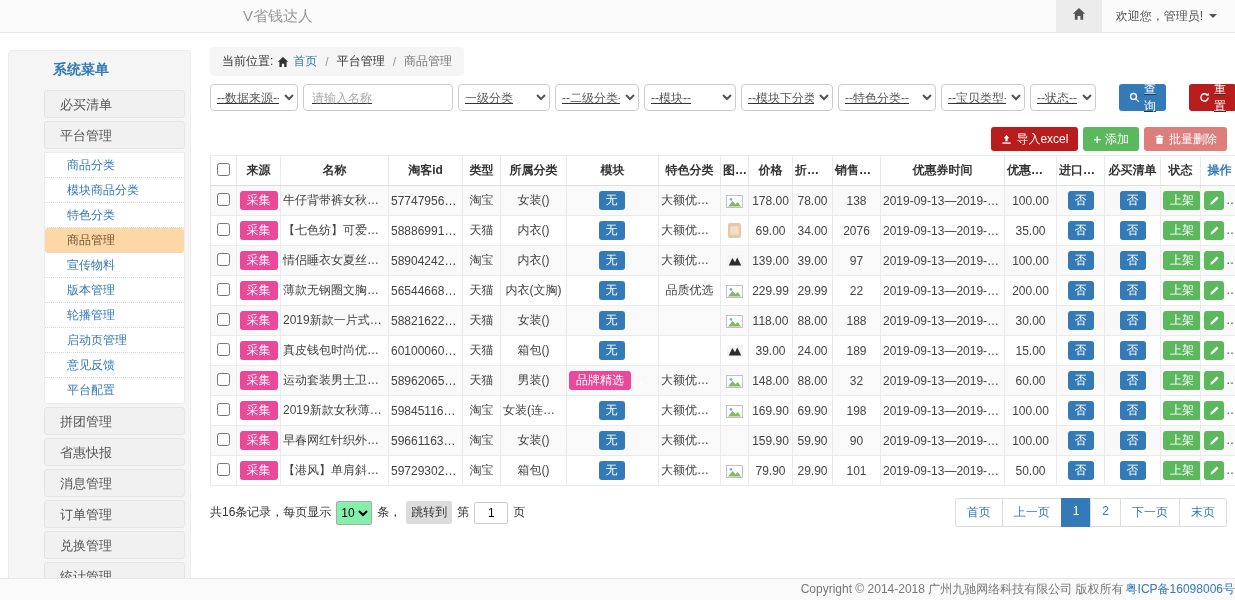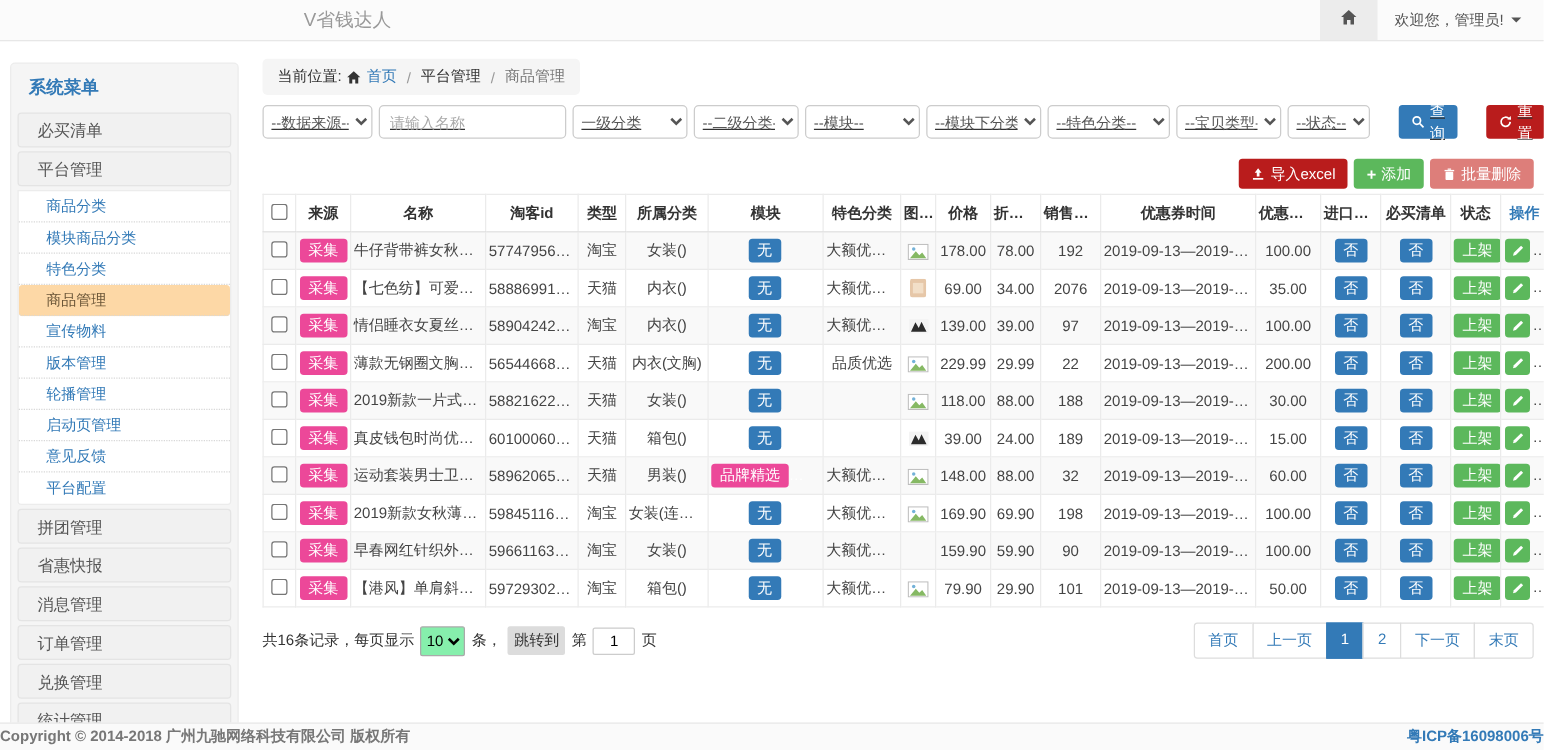--- a/index.html
+++ b/index.html
@@ -10,21 +10,21 @@
     background:#fff;color:#333;
   }
   
   .topbar{height:33px;background:#fbfbfb;border-bottom:1px solid #e7e7e7;display:flex;align-items:center;}
   .topbar-title{margin-left:243px;color:#999;font-size:15px;}
   .topbar-right{margin-left:auto;display:flex;align-items:center;height:100%;}
   .home-box{width:46px;height:100%;background:#ececec;display:flex;align-items:center;justify-content:center;cursor:pointer;}
   .welcome{font-size:12px;color:#555;margin:0 18px 0 14px;display:flex;align-items:center;gap:6px;cursor:pointer;text-align:center;}
   .caret{width:0;height:0;border-left:4px solid transparent;border-right:4px solid transparent;border-top:4px solid #555;display:inline-block;}
   
-  .sidebar{position:absolute;left:8px;top:50px;width:183px;background:#f5f5f5;border:1px solid #ececec;border-radius:4px;}
+  .sidebar{position:absolute;left:8px;top:50px;width:183px;background:#f5f5f5;border:1px solid #ececec;border-radius:4px;padding-left:30px;}
   .side-title{color:#337ab7;font-size:14px;font-weight:bold;padding:10px 14px 8px;}
   .side-item{margin:3px 5px 0 5px;padding:7px 15px;background:#f1f1f1;border:1px solid #e4e4e4;border-radius:3px;font-size:13px;color:#555;cursor:pointer;height:28px;line-height:13px;}
   .side-sub-list{margin:3px 5px 0 5px;background:#fff;border:1px solid #ececec;border-radius:0 0 3px 3px;}
   .side-sub{padding:6px 22px;font-size:12px;color:#337ab7;border-bottom:1px dotted #d8d8d8;cursor:pointer;height:25px;line-height:13px;}
   .side-sub:last-child{border-bottom:none;}
   .side-sub.active{background:#fdd8a6;border-radius:3px;color:#6b5638;}
   
   .main{position:absolute;left:210px;top:33px;right:8px;}
   .breadcrumb{display:inline-flex;align-items:center;margin-top:14px;background:#f5f5f5;border-radius:4px;padding:6px 12px;font-size:12px;color:#333;gap:4px;}
   .bc-home-link{color:#337ab7;cursor:pointer;}
@@ -67,21 +67,21 @@
   .pagerow-left{display:flex;align-items:center;gap:5px;}
   .pp-select{height:24px;border:1px solid #aaa;font-size:12px;background:#86efac;border-radius:2px;}
   .jump-chip{background:#dcdcdc;padding:3px 5px;border-radius:2px;cursor:pointer;}
   .page-input{width:34px;height:22px;border:1px solid #ccc;font-size:12px;text-align:center;border-radius:2px;}
   .pager{display:flex;}
   .pager a{border:1px solid #ddd;margin-left:-1px;padding:5px 11px;color:#337ab7;background:#fff;cursor:pointer;text-decoration:none;font-size:12px;}
   .pager a:first-child{border-radius:3px 0 0 3px;margin-left:0;}
   .pager a:last-child{border-radius:0 3px 3px 0;}
   .pager a.active{background:#337ab7;border-color:#337ab7;color:#fff;}
   
-  .footer{position:absolute;left:0;right:0;bottom:0;height:22px;background:#fafafa;border-top:1px solid #e7e7e7;display:flex;align-items:center;justify-content:space-between;font-size:12px;color:#777;z-index:10;font-weight:bold;}
+  .footer{position:absolute;left:0;right:0;bottom:0;height:22px;background:#fafafa;border-top:1px solid #e7e7e7;display:flex;align-items:center;justify-content:flex-end;font-size:12px;color:#777;z-index:10;}
   .footer a{color:#337ab7;text-decoration:none;cursor:pointer;margin-left:2px;}
 </style>
 </head>
 <body>
 
 <div class="topbar">
   <div class="topbar-title">V省钱达人</div>
   <div class="topbar-right">
     <div class="home-box">
       <span>
@@ -252,21 +252,21 @@
     <td>大额优惠券</td>
     <td><span class="imgicon">
               <svg width="17" height="13" viewBox="0 0 18 14">
                 <rect x="0.5" y="0.5" width="17" height="13" fill="#fff" stroke="#bcbcbc"></rect>
                 <circle cx="5.2" cy="4.6" r="1.5" fill="#74b2d8"></circle>
                 <path d="M2 12.5 L7 6.5 L10 10 L12.5 7.5 L16 12.5 Z" fill="#86b964"></path>
               </svg>
             </span></td>
     <td>178.00</td>
     <td>78.00</td>
-    <td>192</td>
+    <td>138</td>
     <td>2019-09-13—2019-09-17</td>
     <td>100.00</td>
     <td><span class="badge badge-blue badge-toggle">否</span></td>
     <td><span class="badge badge-blue badge-toggle">否</span></td>
     <td><span class="badge badge-green badge-toggle">上架</span></td>
     <td>
       <span class="op op-edit">
         <svg width="11" height="11" viewBox="0 0 16 16">
                 <path d="M2 14 L3 10.6 L11.4 2.2 L13.8 4.6 L5.4 13 Z" fill="#fff"></path>
               </svg>

